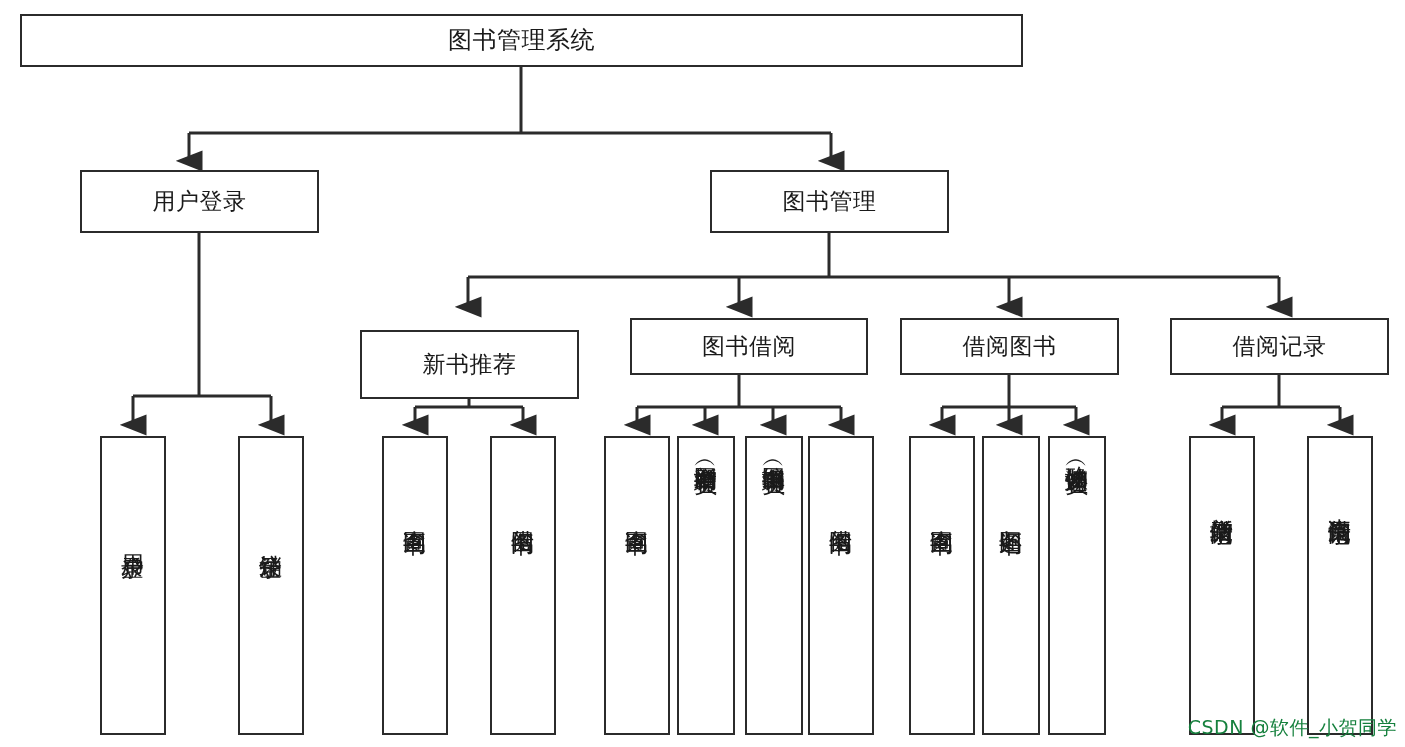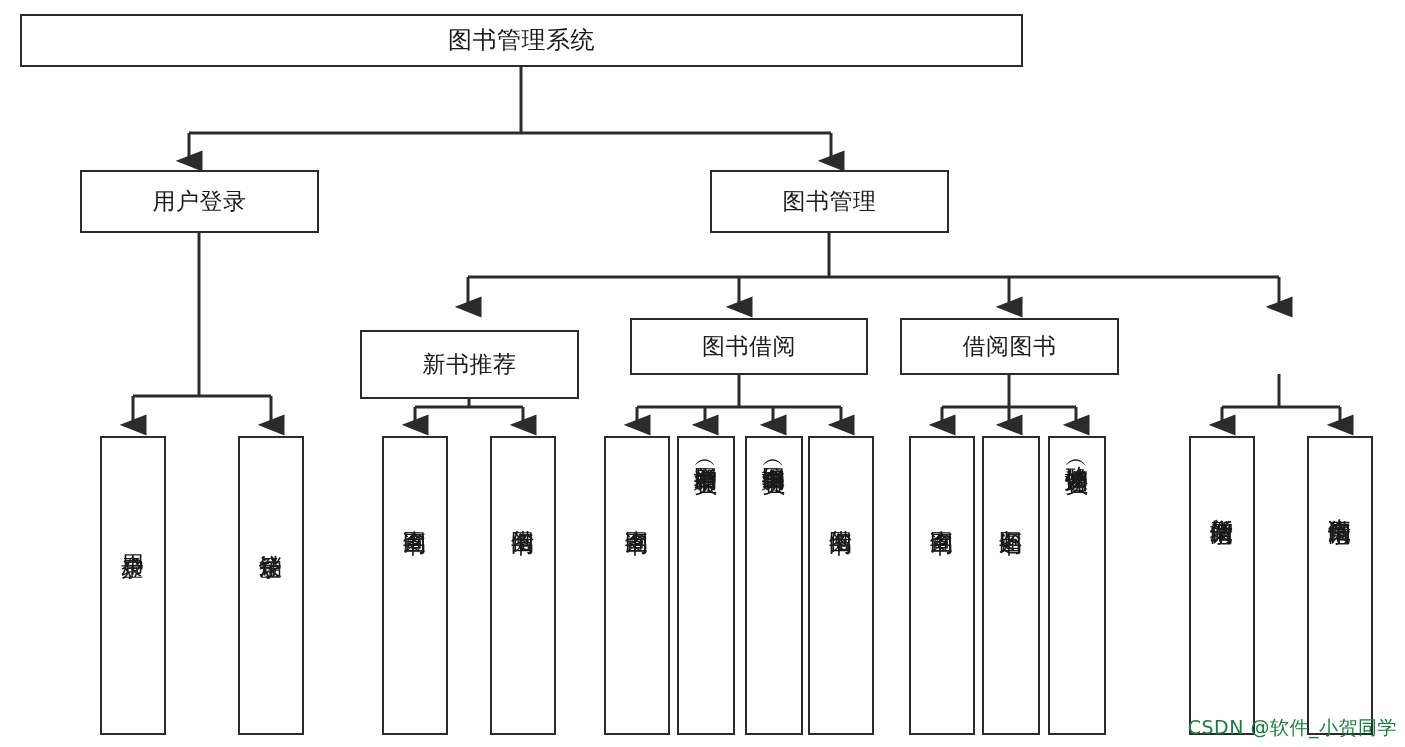--- a/index.html
+++ b/index.html
@@ -143,20 +143,23 @@
 
   <div class="node" style="left:360px; top:318px; width:219px; height:69px;margin-top:12px;">
     <span class="label">新书推荐</span>
   </div>
   <div class="node" style="left:630px; top:318px; width:238px; height:57px;">
     <span class="label">图书借阅</span>
   </div>
   <div class="node" style="left:900px; top:318px; width:219px; height:57px;">
     <span class="label">借阅图书</span>
   </div>
+  <div class="node" style="left:1170px; top:318px; width:219px; height:57px;">
+    <span class="label">借阅记录</span>
+  </div>
 
   <div class="node leaf mid" style="left:100px; top:436px; width:66px; height:299px;">
     <span class="label">用户登录</span>
   </div>
   <div class="node leaf mid" style="left:238px; top:436px; width:66px; height:299px;">
     <span class="label">注销登录</span>
   </div>
 
   <div class="node leaf mid2" style="left:382px; top:436px; width:66px; height:299px;">
     <span class="label">查询图书</span>

